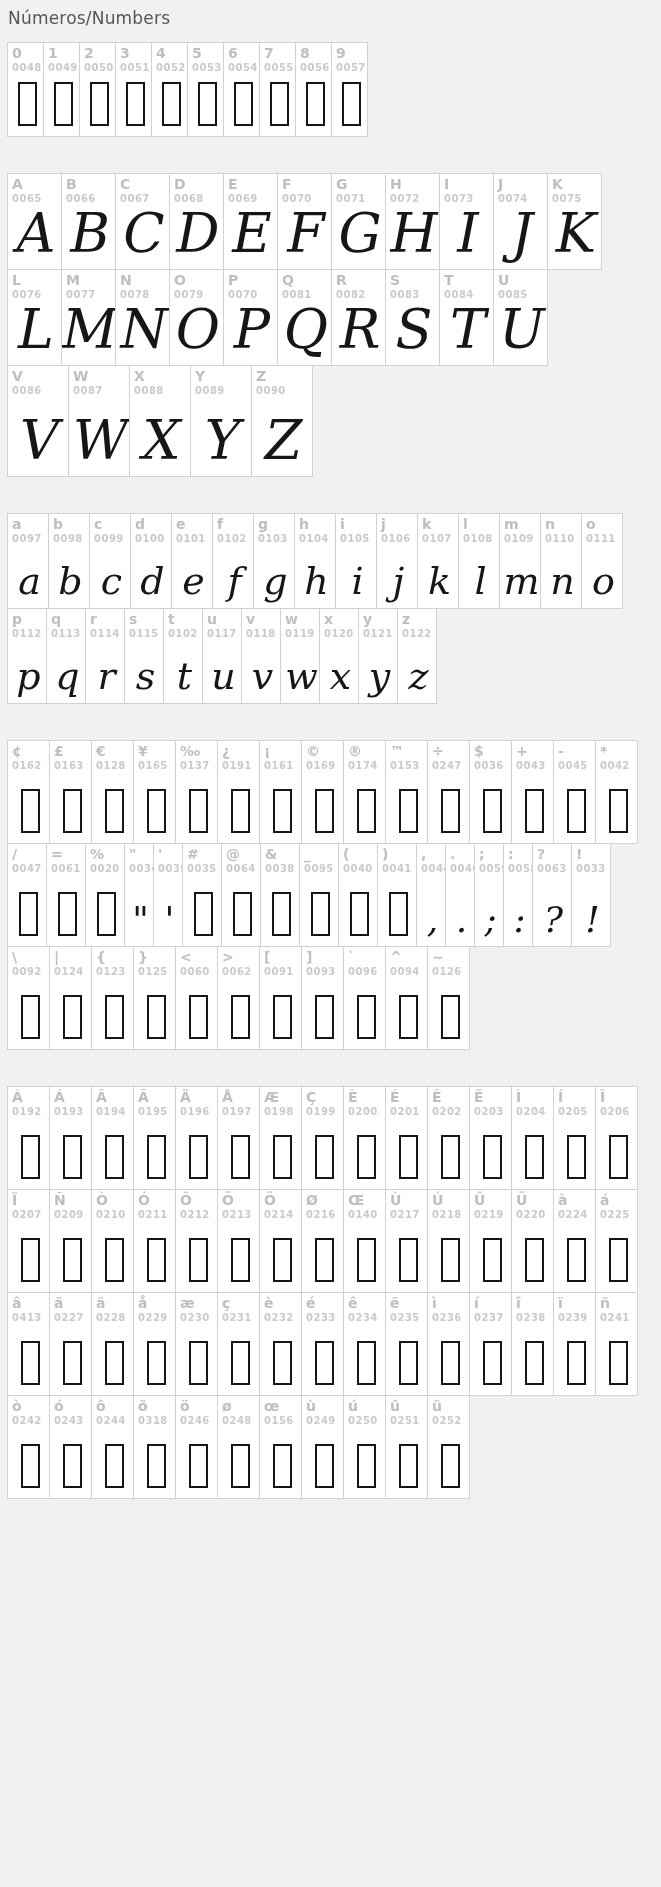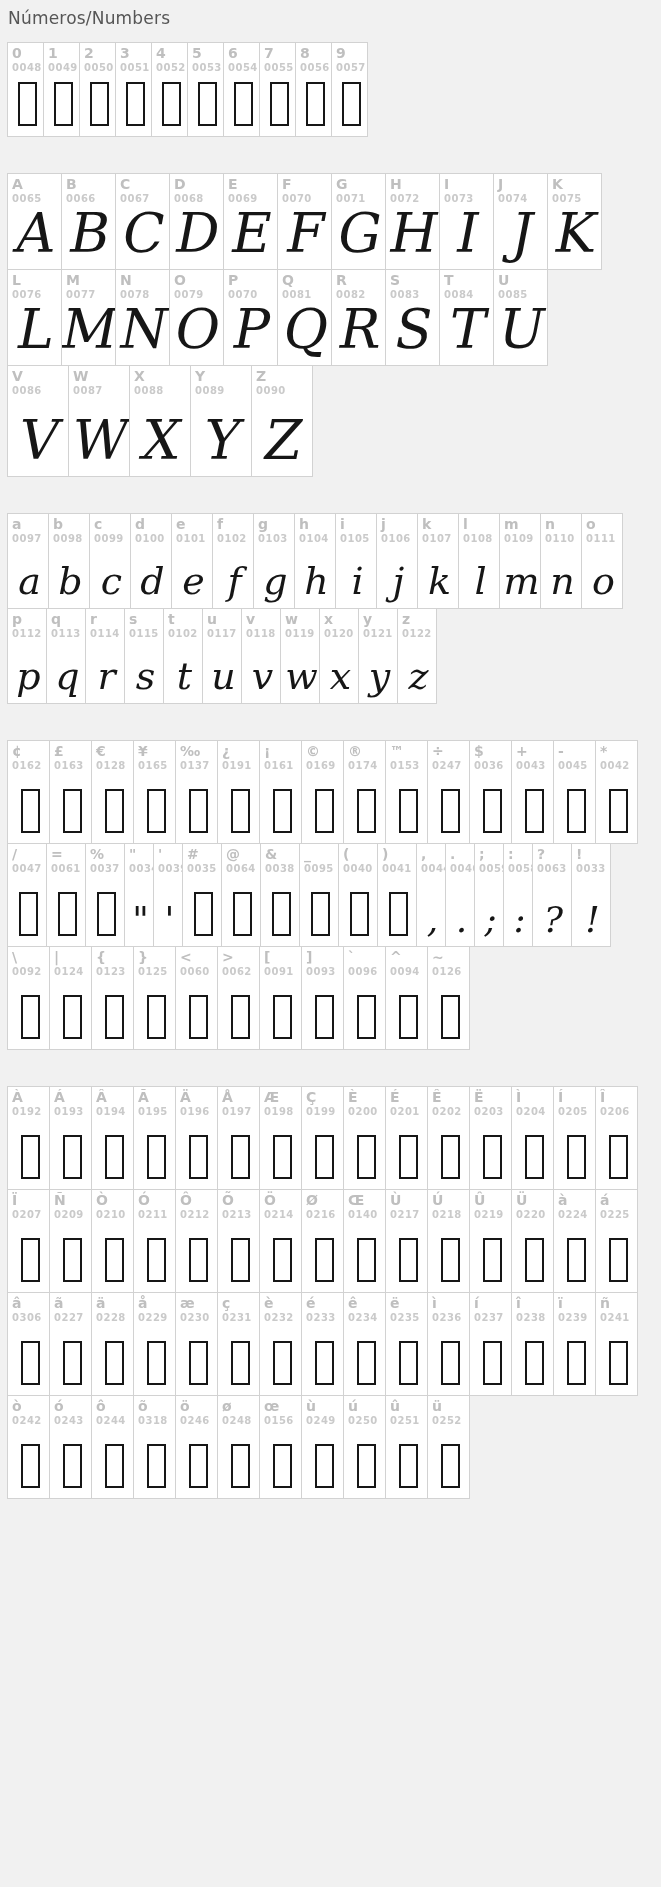--- a/index.html
+++ b/index.html
@@ -733,21 +733,21 @@
   <div class="cell" style="width: 40px; height: 104px;">
     <div class="cell-label">=</div>
     <div class="cell-code">0061</div>
     <div class="glyph-area">
               <span class="tofu"></span>
             </div>
   </div>
 
   <div class="cell" style="width: 40px; height: 104px;">
     <div class="cell-label">%</div>
-    <div class="cell-code">0037</div>
+    <div class="cell-code">0020</div>
     <div class="glyph-area">
               <span class="tofu"></span>
             </div>
   </div>
 
   <div class="cell" style="width: 30px; height: 104px;">
     <div class="cell-label">"</div>
     <div class="cell-code">0034</div>
     <div class="glyph-area">
               <span class="glyph" style="font-size: 36px;">"</span>
@@ -1193,21 +1193,21 @@
     <div class="cell-code">0225</div>
     <div class="glyph-area">
               <span class="tofu"></span>
             </div>
   </div>
 </div>
 
   <div class="row">
   <div class="cell" style="width: 43px; height: 104px;">
     <div class="cell-label">â</div>
-    <div class="cell-code">0306</div>
+    <div class="cell-code">0413</div>
     <div class="glyph-area">
               <span class="tofu"></span>
             </div>
   </div>
 
   <div class="cell" style="width: 43px; height: 104px;">
     <div class="cell-label">ã</div>
     <div class="cell-code">0227</div>
     <div class="glyph-area">
               <span class="tofu"></span>

